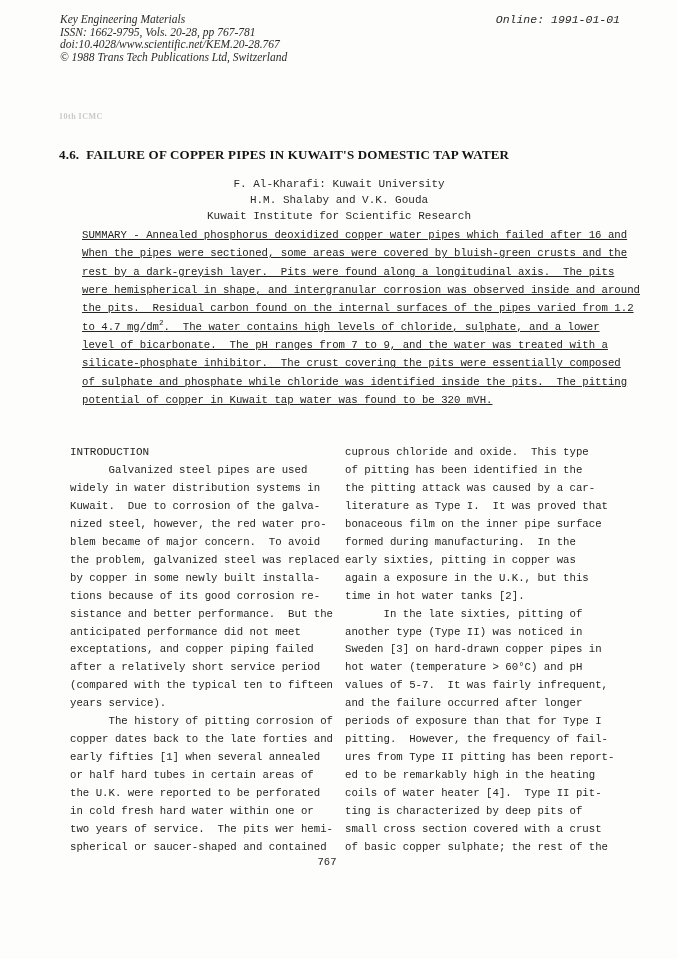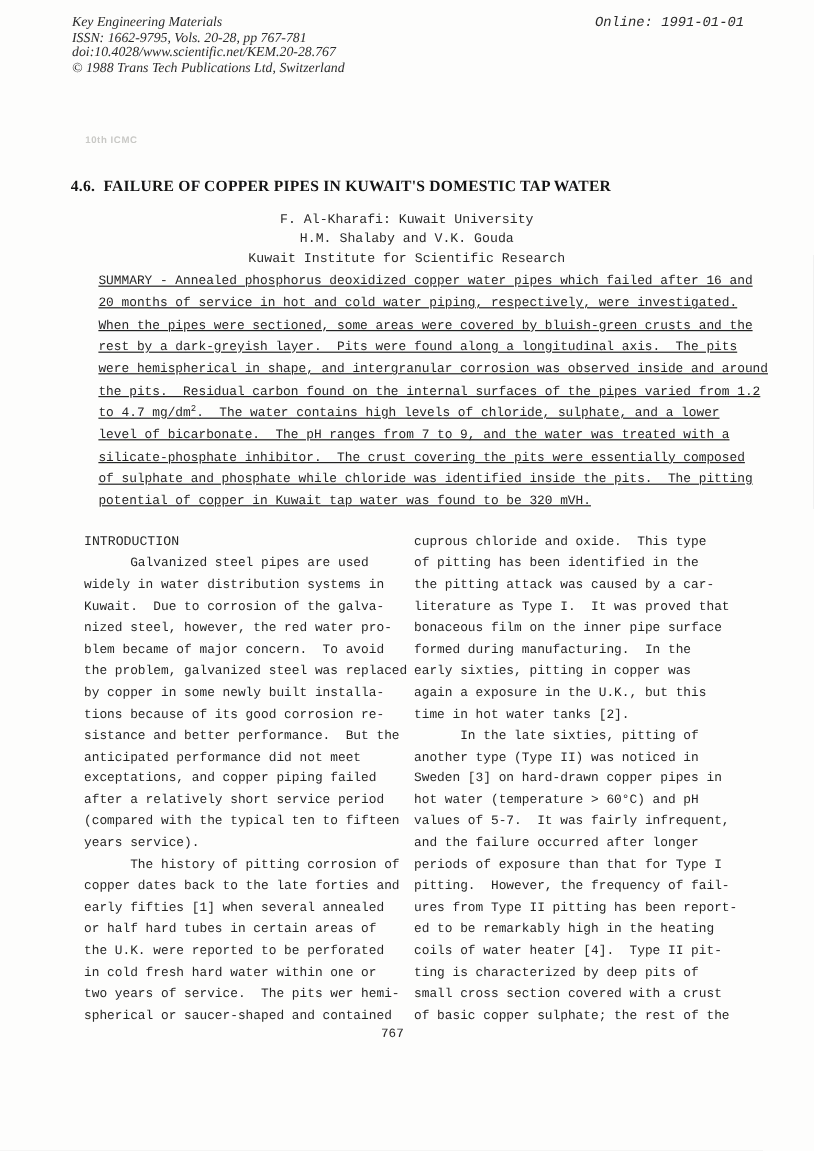--- a/index.html
+++ b/index.html
@@ -33,26 +33,25 @@
     right: 58px;
     font-family: Liberation Mono, monospace;
     font-style: italic;
     font-size: 11.5px;
     color: #2b2b2b;
   }
   .conference-label {
     position: absolute;
     top: 112px;
     left: 59px;
-    font-family: Liberation Sans, sans-serif;
+    font-family: Liberation Serif, serif;
     font-size: 8px;
     font-weight: bold;
     color: #c9c9c6;
     letter-spacing: 0.5px;
-    margin-left: 12px;
   }
   .paper-title {
     position: absolute;
     top: 147px;
     left: 59px;
     font-family: "Liberation Serif", serif;
     font-weight: bold;
     font-size: 13px;
     letter-spacing: 0.2px;
     color: #141414;
@@ -141,21 +140,20 @@
 
   <div class="authors">
     <div>F. Al-Kharafi: Kuwait University</div>
     <div>H.M. Shalaby and V.K. Gouda</div>
     <div>Kuwait Institute for Scientific Research</div>
   </div>
 
   <div class="summary">
     <div>
         <div class="line">SUMMARY - Annealed phosphorus deoxidized copper water pipes which failed after 16 and</div>
-        <div class="line">20 months of service in hot and cold water piping, respectively, were investigated.</div>
         <div class="line">When the pipes were sectioned, some areas were covered by bluish-green crusts and the</div>
         <div class="line">rest by a dark-greyish layer.  Pits were found along a longitudinal axis.  The pits</div>
         <div class="line">were hemispherical in shape, and intergranular corrosion was observed inside and around</div>
         <div class="line">the pits.  Residual carbon found on the internal surfaces of the pipes varied from 1.2</div>
       </div>
     <div class="line"><span>to 4.7 mg/dm</span><span class="sup">2</span><span>.  The water contains high levels of chloride, sulphate, and a lower</span></div>
     <div>
         <div class="line">level of bicarbonate.  The pH ranges from 7 to 9, and the water was treated with a</div>
         <div class="line">silicate-phosphate inhibitor.  The crust covering the pits were essentially composed</div>
         <div class="line">of sulphate and phosphate while chloride was identified inside the pits.  The pitting</div>

